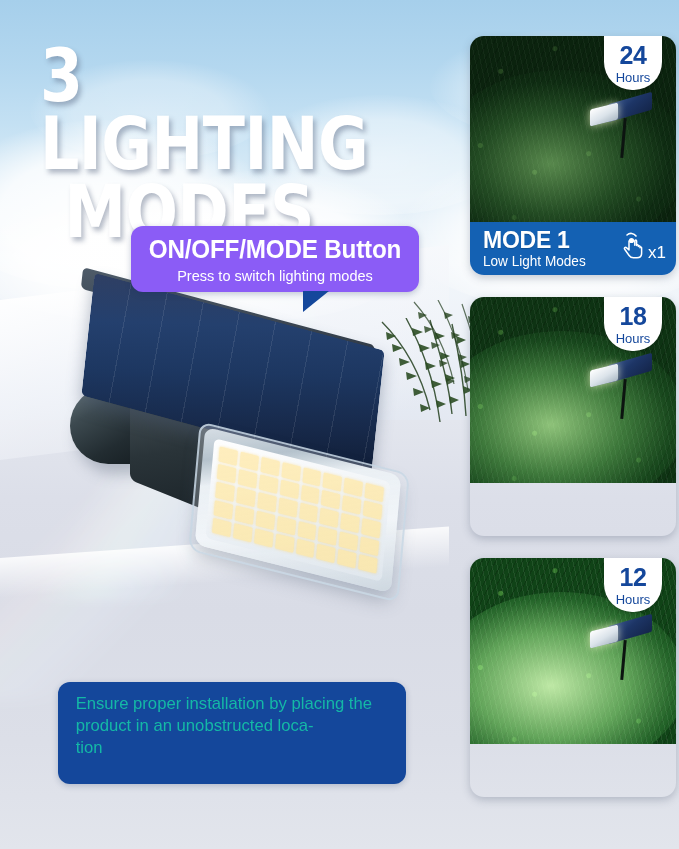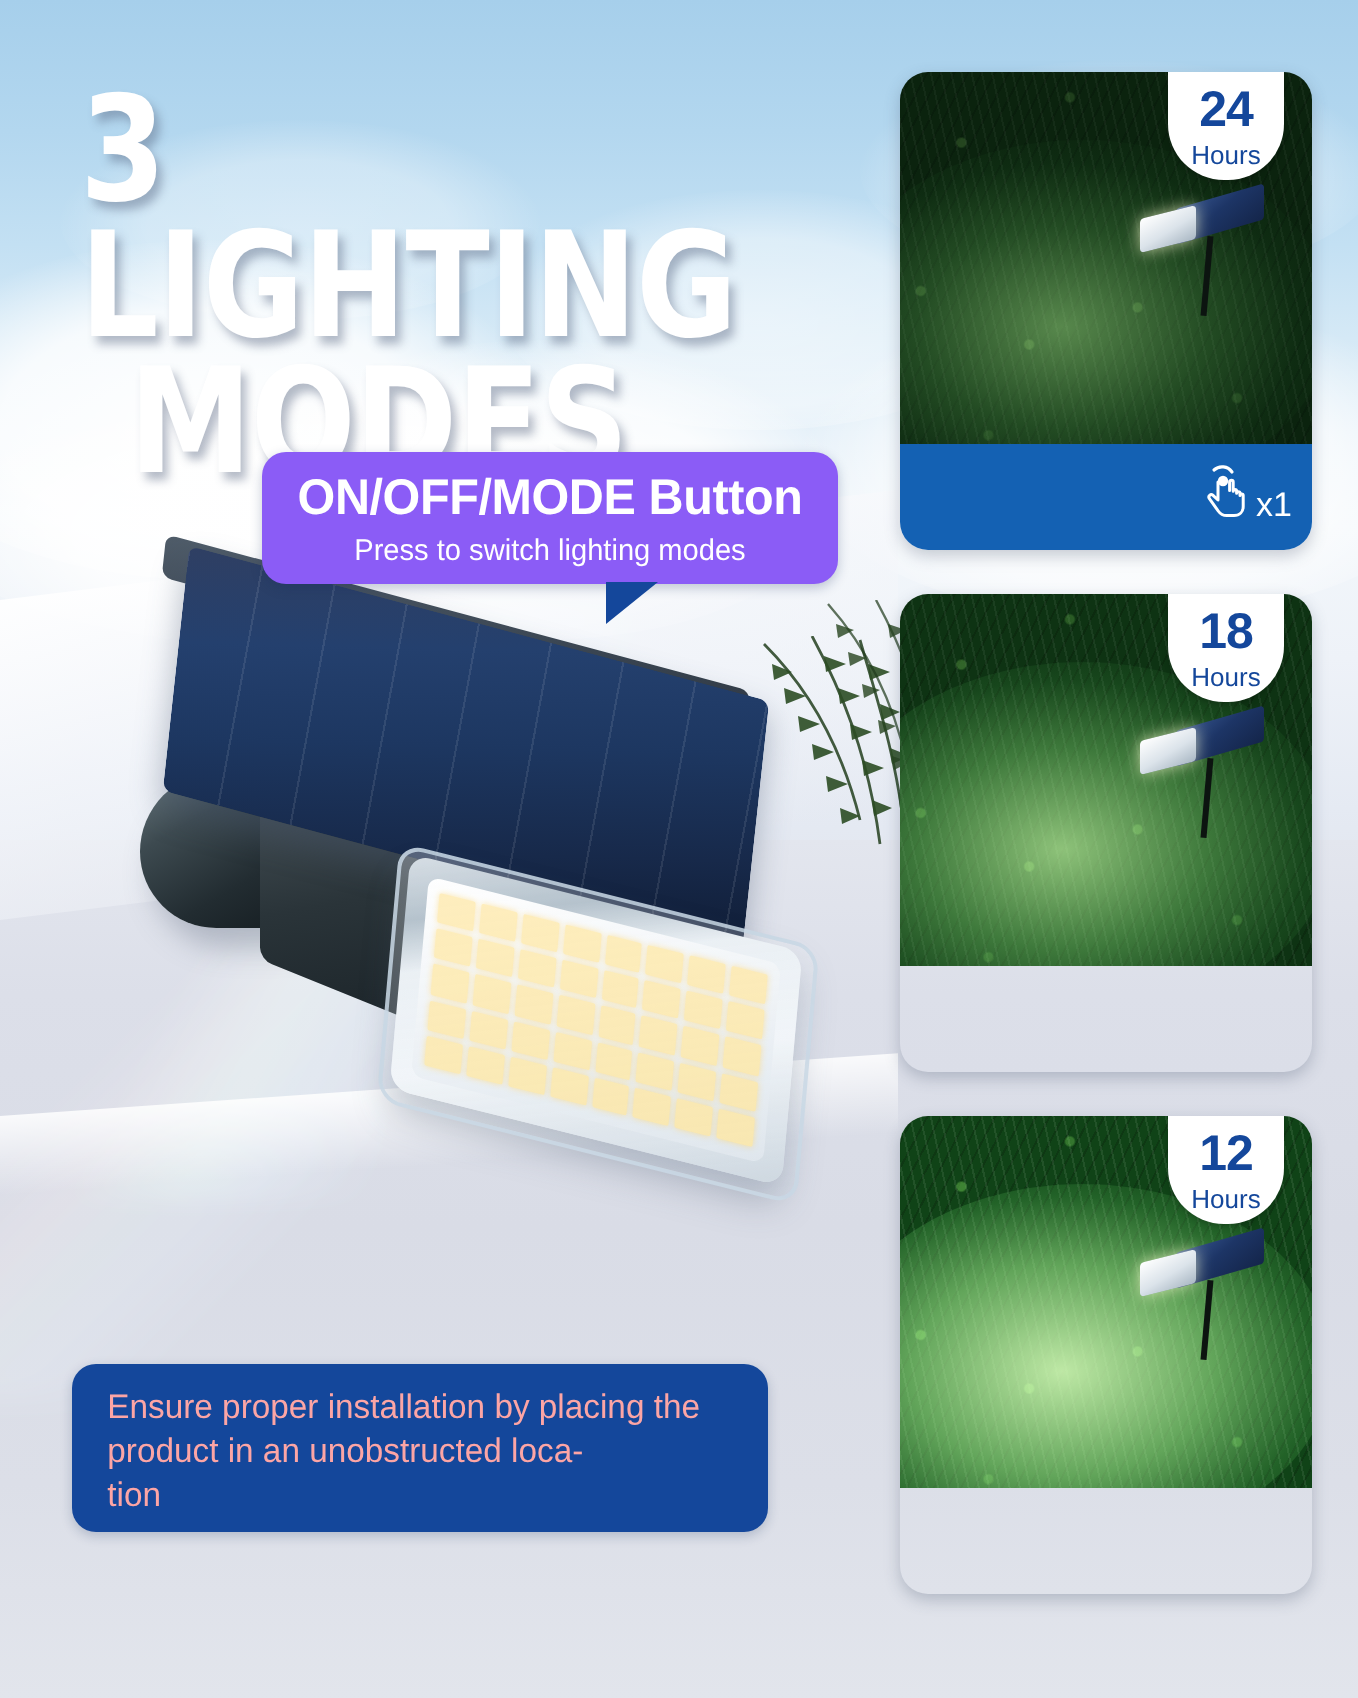--- a/index.html
+++ b/index.html
@@ -245,45 +245,45 @@
   }
 
   
   .foliage { position: absolute; z-index: 2; pointer-events: none; }
   .f1 { left: 372px; top: 318px; width: 105px; height: 140px; }
   .f2 { left: 408px; top: 300px; width: 90px; height: 120px; }
 
   
   .infobox {
     position: absolute;
-    left: 36px;
+    left: 58px;
     top: 682px;
     width: 348px;
-    height: 84px;
+    height: 102px;
     background: #14479b;
     border-radius: 12px;
     box-shadow: 0 2px 6px rgba(20,45,90,0.22);
-    color: #fca5a5;
+    color: #14b8a6;
     z-index: 5;
   }
   .infobox-text {
     display: block;
     padding: 11px 16px 0 18px;
     font-family: "Liberation Sans Narrow", "Liberation Sans", sans-serif;
     font-size: 17px;
     line-height: 1.28;
     transform: scaleX(0.98);
     transform-origin: left top;
     white-space: pre-line;
   }
 
   
   .cards {
     position: absolute;
-    left: 450px;
+    left: 470px;
     top: 36px;
     width: 206px;
     z-index: 6;
   }
   .card {
     position: relative;
     width: 206px;
     height: 239px;
     margin-bottom: 22px;
     border-radius: 14px;
@@ -582,20 +582,24 @@
           <div class="lamp-panel"></div>
           <div class="lamp-head"></div>
           <div class="lamp-stake"></div>
         </div>
       </div>
       <div class="hours-badge">
         <span class="hours-num">24</span>
         <span class="hours-label">Hours</span>
       </div>
       <div class="card-footer">
+        <div class="cf-left">
+          <span class="cf-mode">MODE 1</span>
+          <span class="cf-desc">Low Light Modes</span>
+        </div>
         <div class="cf-right">
           <svg class="tap-icon" viewBox="0 0 26 30">
             <path d="M7 3 a6 6 0 0 1 9 1" fill="none" stroke="#ffffff" stroke-width="1.6" stroke-linecap="round"></path>
             <circle cx="11.5" cy="8.5" r="2.6" fill="#ffffff"></circle>
             <path d="M9 9 v9 l-2.6-2.4 c-1-0.9-2.6 0.5-1.7 1.7 l4.4 6.2 c1 1.4 2.5 2.3 4.3 2.3 h3.6 c2.8 0 4.6-1.9 4.6-4.6 v-5.4 c0-1-1.6-1-1.6 0 v-1.2 c0-1-1.7-1-1.7 0 v-1 c0-1.1-1.7-1.1-1.7 0 v-4.6 c0-1.2-1.8-1.2-1.8 0 v4.3" fill="none" stroke="#ffffff" stroke-width="1.5" stroke-linejoin="round" stroke-linecap="round"></path>
           </svg>
           <span class="cf-count">x1</span>
         </div>
       </div>
     </div>

